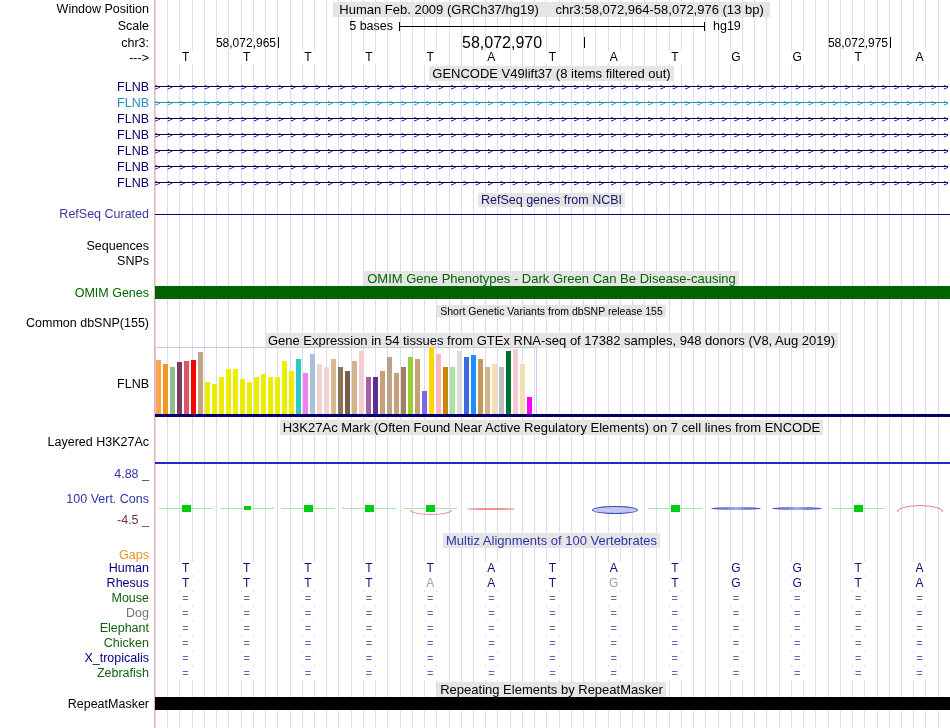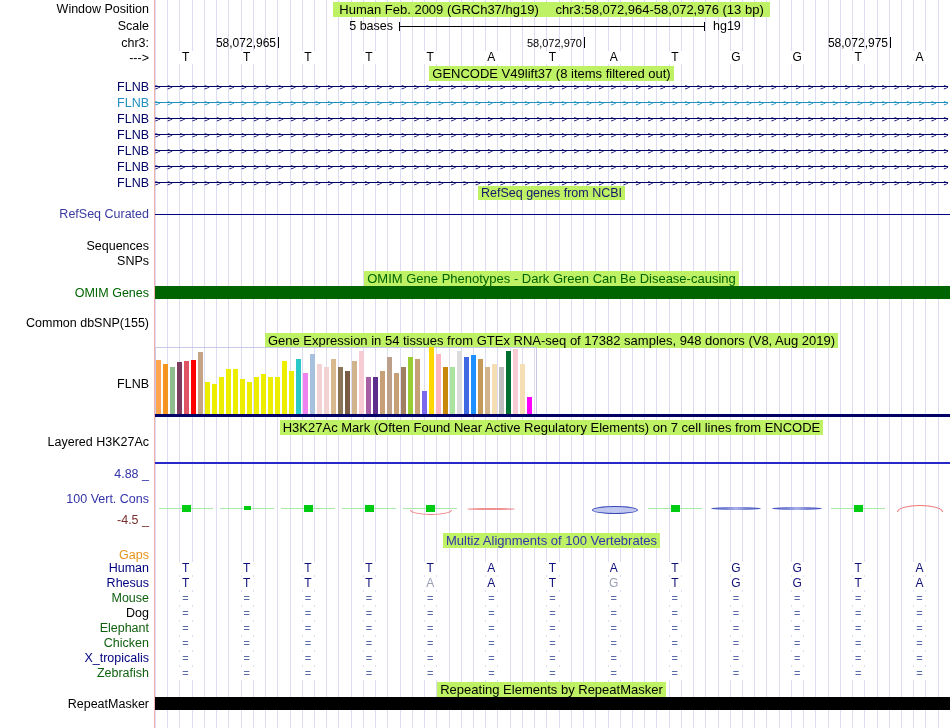--- a/index.html
+++ b/index.html
@@ -4,21 +4,21 @@
 <style>
   html,body{margin:0;padding:0;background:#fff;}
   #canvas{position:relative;width:950px;height:728px;background:#fff;overflow:hidden;
           font-family:"Liberation Sans",sans-serif;color:#000;}
   
   #grid{position:absolute;left:155px;top:0;width:795px;height:728px;
         background:repeating-linear-gradient(to right,#dcdcf2 0 1px,transparent 1px 12.23px);}
   #track-left-border{position:absolute;left:154px;top:0;width:1px;height:728px;background:#f4afaf;}
   .glabel{position:absolute;left:0;width:149px;text-align:right;font-size:12.5px;line-height:13px;white-space:nowrap;}
   .gtitle{position:absolute;left:155px;width:793px;text-align:center;font-size:13px;line-height:13px;white-space:nowrap;}
-  .gtitle span{background:#bef264;padding:0 3px;}
+  .gtitle span{background:#e5e5e5;padding:0 3px;}
   .gtitle.small{font-size:10.5px;}
   .hline{position:absolute;}
   .bletter{position:absolute;width:18px;text-align:center;font-size:12px;line-height:13px;background:#fff;}
   .tick{position:absolute;width:1px;height:11px;background:#000;}
   #scale-line{position:absolute;height:1px;background:#000;}
   .scale-cap{position:absolute;width:1px;height:9px;background:#000;}
   .gene-label{position:absolute;left:0;width:149px;text-align:right;font-size:12.5px;line-height:14px;}
   .gene-arrows{position:absolute;left:155px;width:793px;height:14px;overflow:hidden;
                font-family:"DejaVu Sans Mono",monospace;font-size:9px;line-height:14px;
                letter-spacing:6.9px;white-space:nowrap;}
@@ -44,21 +44,21 @@
   <div class="glabel" style="top:20px">Scale</div>
   <div style="position:absolute;left:155px;top:20px;width:238px;text-align:right;font-size:12.5px;line-height:13px;">5 bases</div>
   <div id="scale-line" style="left:399px;top:26px;width:306px;"></div>
   <div class="scale-cap" style="left:399px;top:22px;"></div>
   <div class="scale-cap" style="left:704px;top:22px;"></div>
   <div style="position:absolute;left:713px;top:20px;font-size:12.5px;line-height:13px;">hg19</div>
 
   <div class="glabel" style="top:37px">chr3:</div>
   <div style="position:absolute;left:156px;top:37px;width:120px;text-align:right;font-size:12px;line-height:12px;">58,072,965</div>
   <div class="tick" style="left:278px;top:37px;"></div>
-  <div style="position:absolute;left:462px;top:37px;width:120px;text-align:right;font-size:11px;line-height:12px;">58,072,970</div>
+  <div style="position:absolute;left:462px;top:37px;width:120px;text-align:left;font-size:16px;line-height:12px;">58,072,970</div>
   <div class="tick" style="left:584px;top:37px;"></div>
   <div style="position:absolute;left:768px;top:37px;width:120px;text-align:right;font-size:12px;line-height:12px;">58,072,975</div>
   <div class="tick" style="left:890px;top:37px;"></div>
 
   <div class="glabel" style="top:52px">---&gt;</div>
   <div id="ref-bases" style="position:absolute;left:0;top:51px;height:13px;">
       <span class="bletter" style="left: 176.577px;">T</span>
       <span class="bletter" style="left: 237.731px;">T</span>
       <span class="bletter" style="left: 298.885px;">T</span>
       <span class="bletter" style="left: 360.038px;">T</span>
@@ -84,31 +84,32 @@
       <div class="gene-label" style="top: 128px; color: rgb(0, 0, 102);">FLNB</div>
       <div class="gene-arrows" style="top: 128px; color: rgb(0, 0, 102); background: linear-gradient(transparent 6px, rgb(0, 0, 102) 6px, rgb(0, 0, 102) 7px, transparent 7px);">&gt;&gt;&gt;&gt;&gt;&gt;&gt;&gt;&gt;&gt;&gt;&gt;&gt;&gt;&gt;&gt;&gt;&gt;&gt;&gt;&gt;&gt;&gt;&gt;&gt;&gt;&gt;&gt;&gt;&gt;&gt;&gt;&gt;&gt;&gt;&gt;&gt;&gt;&gt;&gt;&gt;&gt;&gt;&gt;&gt;&gt;&gt;&gt;&gt;&gt;&gt;&gt;&gt;&gt;&gt;&gt;&gt;&gt;&gt;&gt;&gt;&gt;&gt;&gt;&gt;</div>
       <div class="gene-label" style="top: 144px; color: rgb(0, 0, 102);">FLNB</div>
       <div class="gene-arrows" style="top: 144px; color: rgb(0, 0, 102); background: linear-gradient(transparent 6px, rgb(0, 0, 102) 6px, rgb(0, 0, 102) 7px, transparent 7px);">&gt;&gt;&gt;&gt;&gt;&gt;&gt;&gt;&gt;&gt;&gt;&gt;&gt;&gt;&gt;&gt;&gt;&gt;&gt;&gt;&gt;&gt;&gt;&gt;&gt;&gt;&gt;&gt;&gt;&gt;&gt;&gt;&gt;&gt;&gt;&gt;&gt;&gt;&gt;&gt;&gt;&gt;&gt;&gt;&gt;&gt;&gt;&gt;&gt;&gt;&gt;&gt;&gt;&gt;&gt;&gt;&gt;&gt;&gt;&gt;&gt;&gt;&gt;&gt;&gt;</div>
       <div class="gene-label" style="top: 160px; color: rgb(0, 0, 102);">FLNB</div>
       <div class="gene-arrows" style="top: 160px; color: rgb(0, 0, 102); background: linear-gradient(transparent 6px, rgb(0, 0, 102) 6px, rgb(0, 0, 102) 7px, transparent 7px);">&gt;&gt;&gt;&gt;&gt;&gt;&gt;&gt;&gt;&gt;&gt;&gt;&gt;&gt;&gt;&gt;&gt;&gt;&gt;&gt;&gt;&gt;&gt;&gt;&gt;&gt;&gt;&gt;&gt;&gt;&gt;&gt;&gt;&gt;&gt;&gt;&gt;&gt;&gt;&gt;&gt;&gt;&gt;&gt;&gt;&gt;&gt;&gt;&gt;&gt;&gt;&gt;&gt;&gt;&gt;&gt;&gt;&gt;&gt;&gt;&gt;&gt;&gt;&gt;&gt;</div>
       <div class="gene-label" style="top: 176px; color: rgb(0, 0, 102);">FLNB</div>
       <div class="gene-arrows" style="top: 176px; color: rgb(0, 0, 102); background: linear-gradient(transparent 6px, rgb(0, 0, 102) 6px, rgb(0, 0, 102) 7px, transparent 7px);">&gt;&gt;&gt;&gt;&gt;&gt;&gt;&gt;&gt;&gt;&gt;&gt;&gt;&gt;&gt;&gt;&gt;&gt;&gt;&gt;&gt;&gt;&gt;&gt;&gt;&gt;&gt;&gt;&gt;&gt;&gt;&gt;&gt;&gt;&gt;&gt;&gt;&gt;&gt;&gt;&gt;&gt;&gt;&gt;&gt;&gt;&gt;&gt;&gt;&gt;&gt;&gt;&gt;&gt;&gt;&gt;&gt;&gt;&gt;&gt;&gt;&gt;&gt;&gt;&gt;</div>
     </div>
 
-  <div class="gtitle" style="top:187px;color:#15156b;font-size:12.5px;"><span>RefSeq genes from NCBI</span></div>
+  <div class="gtitle" style="top:194px;color:#15156b;font-size:12.5px;"><span>RefSeq genes from NCBI</span></div>
   <div class="glabel" style="top:208px;color:#3a3aa0;">RefSeq Curated</div>
   <div class="hline" style="left:155px;top:214px;width:795px;height:1px;background:#000080;"></div>
 
   <div class="glabel" style="top:240px">Sequences</div>
   <div class="glabel" style="top:255px">SNPs</div>
 
   <div class="gtitle" style="top:272px;color:#006400;"><span>OMIM Gene Phenotypes - Dark Green Can Be Disease-causing</span></div>
   <div class="glabel" style="top:287px;color:#006400;">OMIM Genes</div>
   <div class="hline" style="left:155px;top:286px;width:795px;height:13px;background:#006400;"></div>
 
+  <div class="gtitle small" style="top:305px"><span>Short Genetic Variants from dbSNP release 155</span></div>
   <div class="glabel" style="top:317px">Common dbSNP(155)</div>
 
   <div class="gtitle" style="top:334px"><span>Gene Expression in 54 tissues from GTEx RNA-seq of 17382 samples, 948 donors (V8, Aug 2019)</span></div>
   <div class="glabel" style="top:378px">FLNB</div>
   <div id="gtex-box"></div>
   <div id="gtex-bars">
       <div class="gbar" style="left: 0px; height: 54px; background: rgb(255, 165, 79);"></div>
       <div class="gbar" style="left: 7px; height: 50px; background: rgb(245, 148, 32);"></div>
       <div class="gbar" style="left: 14px; height: 47px; background: rgb(143, 188, 143);"></div>
       <div class="gbar" style="left: 21px; height: 52px; background: rgb(125, 60, 95);"></div>
@@ -233,21 +234,21 @@
       <span class="mz-letter mz-eq" style="left: 361.038px; top: 592px; position: absolute; color: rgb(90, 106, 168);">=</span>
       <span class="mz-letter mz-eq" style="left: 422.192px; top: 592px; position: absolute; color: rgb(90, 106, 168);">=</span>
       <span class="mz-letter mz-eq" style="left: 483.346px; top: 592px; position: absolute; color: rgb(90, 106, 168);">=</span>
       <span class="mz-letter mz-eq" style="left: 544.5px; top: 592px; position: absolute; color: rgb(90, 106, 168);">=</span>
       <span class="mz-letter mz-eq" style="left: 605.654px; top: 592px; position: absolute; color: rgb(90, 106, 168);">=</span>
       <span class="mz-letter mz-eq" style="left: 666.808px; top: 592px; position: absolute; color: rgb(90, 106, 168);">=</span>
       <span class="mz-letter mz-eq" style="left: 727.962px; top: 592px; position: absolute; color: rgb(90, 106, 168);">=</span>
       <span class="mz-letter mz-eq" style="left: 789.115px; top: 592px; position: absolute; color: rgb(90, 106, 168);">=</span>
       <span class="mz-letter mz-eq" style="left: 850.269px; top: 592px; position: absolute; color: rgb(90, 106, 168);">=</span>
       <span class="mz-letter mz-eq" style="left: 911.423px; top: 592px; position: absolute; color: rgb(90, 106, 168);">=</span>
-      <div class="glabel" style="top: 607px; color: #000000;">Dog</div>
+      <div class="glabel" style="top: 607px; color: #737373;">Dog</div>
       <span class="mz-letter mz-eq" style="left: 177.577px; top: 607px; position: absolute; color: rgb(90, 106, 168);">=</span>
       <span class="mz-letter mz-eq" style="left: 238.731px; top: 607px; position: absolute; color: rgb(90, 106, 168);">=</span>
       <span class="mz-letter mz-eq" style="left: 299.885px; top: 607px; position: absolute; color: rgb(90, 106, 168);">=</span>
       <span class="mz-letter mz-eq" style="left: 361.038px; top: 607px; position: absolute; color: rgb(90, 106, 168);">=</span>
       <span class="mz-letter mz-eq" style="left: 422.192px; top: 607px; position: absolute; color: rgb(90, 106, 168);">=</span>
       <span class="mz-letter mz-eq" style="left: 483.346px; top: 607px; position: absolute; color: rgb(90, 106, 168);">=</span>
       <span class="mz-letter mz-eq" style="left: 544.5px; top: 607px; position: absolute; color: rgb(90, 106, 168);">=</span>
       <span class="mz-letter mz-eq" style="left: 605.654px; top: 607px; position: absolute; color: rgb(90, 106, 168);">=</span>
       <span class="mz-letter mz-eq" style="left: 666.808px; top: 607px; position: absolute; color: rgb(90, 106, 168);">=</span>
       <span class="mz-letter mz-eq" style="left: 727.962px; top: 607px; position: absolute; color: rgb(90, 106, 168);">=</span>

